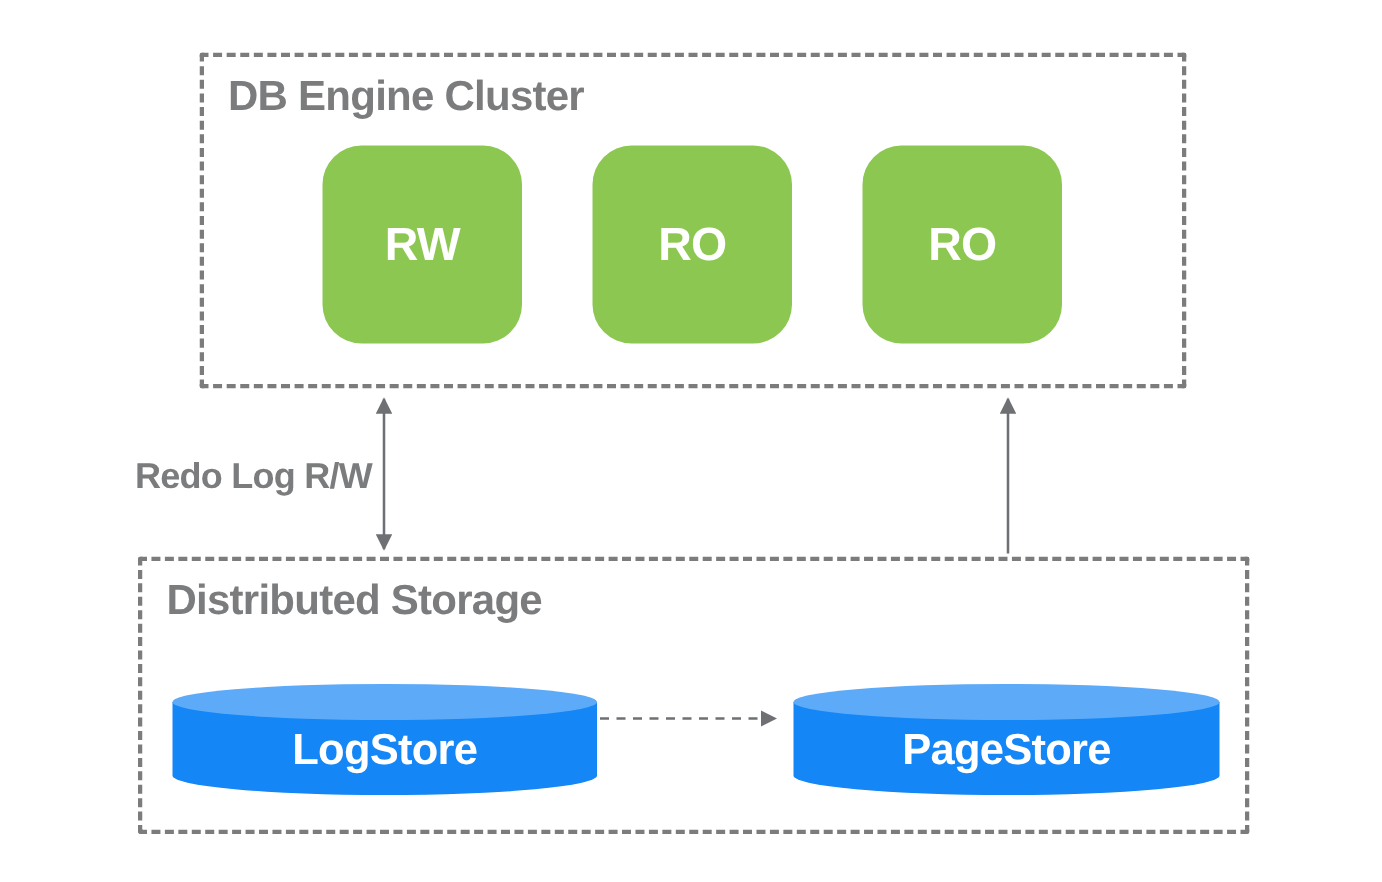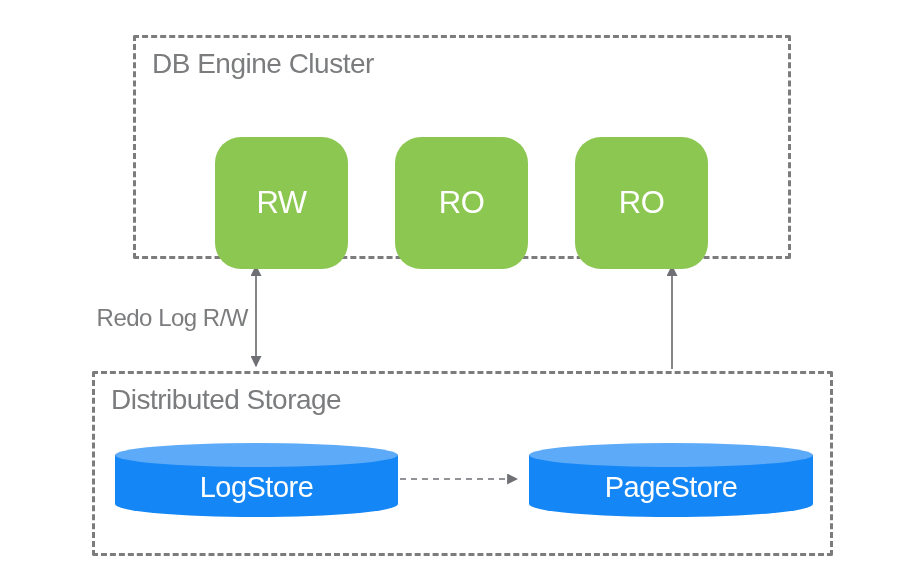--- a/index.html
+++ b/index.html
@@ -6,21 +6,21 @@
     margin: 0;
     padding: 0;
     background: #ffffff;
     font-family: "Liberation Sans", sans-serif;
   }
   .canvas {
     position: relative;
     width: 845px;
     height: 588px;
     overflow: hidden;
-    font-weight: normal;
+    font-weight: bold;
   }
   .arrows {
     position: absolute;
     inset: 0;
     pointer-events: none;
   }
   .dashed-box {
     position: absolute;
     border: 3px dashed var(--border-gray, #7C7C7C);
     box-sizing: border-box;
@@ -40,42 +40,41 @@
   .node {
     position: absolute;
     top: 59px;
     width: 133px;
     height: 132px;
     border-radius: 26px;
     background: var(--node-green, #8CC751);
     display: flex;
     align-items: center;
     justify-content: center;
-    margin-top: 40px;
   }
   .node span {
     color: #ffffff;
     font-size: 31px;
     letter-spacing: -0.5px;
   }
   .node-1 { left: 79px; }
   .node-2 { left: 259px; }
   .node-3 { left: 439px; }
   .edge-label {
     position: absolute;
     font-size: 24px;
     letter-spacing: -0.5px;
     color: var(--text-gray, #7B7C7E);
     white-space: nowrap;
   }
   .redo-label { left: 28px; top: 304px; width: 220px; text-align: right; }
   .page-label { left: 688px; top: 304px; }
   .cylinder {
     position: absolute;
-    top: 443px;
+    top: 456px;
     height: 74px;
   }
   .cyl-logstore  { left: 115px; width: 283px; }
   .cyl-pagestore { left: 529px; width: 284px; }
   .cyl-top {
     position: absolute;
     left: 0; top: 0;
     width: 100%;
     height: 24px;
     border-radius: 50%;

